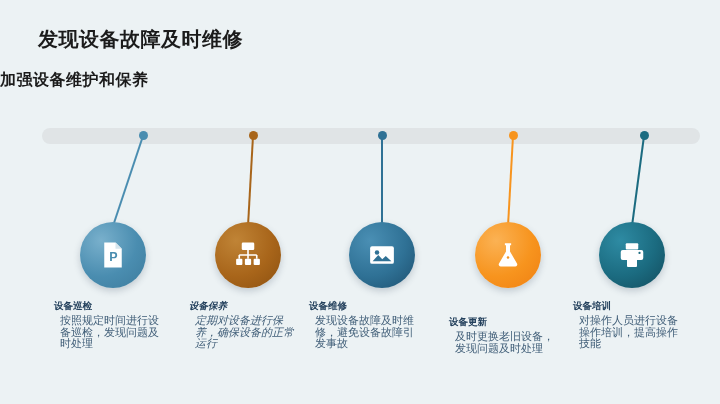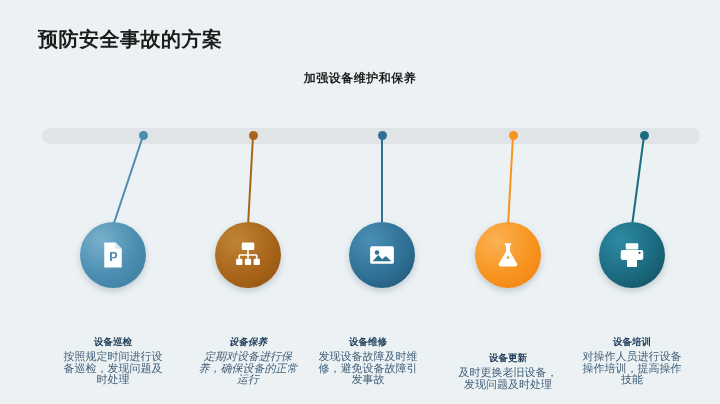--- a/index.html
+++ b/index.html
@@ -27,22 +27,21 @@
     font-weight: bold;
     color: #1b1b1b;
     letter-spacing: 0.5px;
     white-space: nowrap;
   }
   .slide-subtitle {
     position: absolute;
     left: 0;
     right: 0;
     top: 70px;
-    text-align: center;
-    font-size: 12px;
+    font-size: 16px;
     font-weight: bold;
     color: #1b1b1b;
     letter-spacing: 0.5px;
   }
   .timeline-bar {
     position: absolute;
     left: 42px;
     top: 128px;
     width: 658px;
     height: 16px;
@@ -84,43 +83,42 @@
   }
   .node-circle svg {
     width: 30px;
     height: 30px;
     display: block;
   }
   .node-text {
     position: absolute;
     width: 118px;
     margin-left: -59px;
-    text-align: center;
-    margin-top: 36px;
+    text-align: left;
   }
   .node-heading {
     font-size: 9.5px;
     font-weight: bold;
     color: #23405c;
     line-height: 13px;
     margin-bottom: 3px;
   }
   .node-desc {
     font-size: 11px;
     color: #3f5d77;
     line-height: 11.5px;
     padding: 0 6px;
   }
 </style>
 </head>
 <body>
 
 <div class="slide">
 
-  <div class="slide-title">预防安全事故的方案</div>
+  <div class="slide-title">发现设备故障及时维修</div>
   <div class="slide-subtitle">加强设备维护和保养</div>
 
   <div class="timeline-bar"></div>
 
   <svg class="connector-svg" viewBox="0 0 720 404">
     <line x1="143" y1="136" x2="113" y2="226" stroke="#4a8db0" stroke-width="2"></line>
     <line x1="253" y1="136" x2="248" y2="226" stroke="#a8651a" stroke-width="2"></line>
     <line x1="382" y1="136" x2="382" y2="226" stroke="#2f7195" stroke-width="2"></line>
     <line x1="513" y1="136" x2="508" y2="226" stroke="#f7941e" stroke-width="2"></line>
     <line x1="644" y1="136" x2="632" y2="226" stroke="#1b6b80" stroke-width="2"></line>

